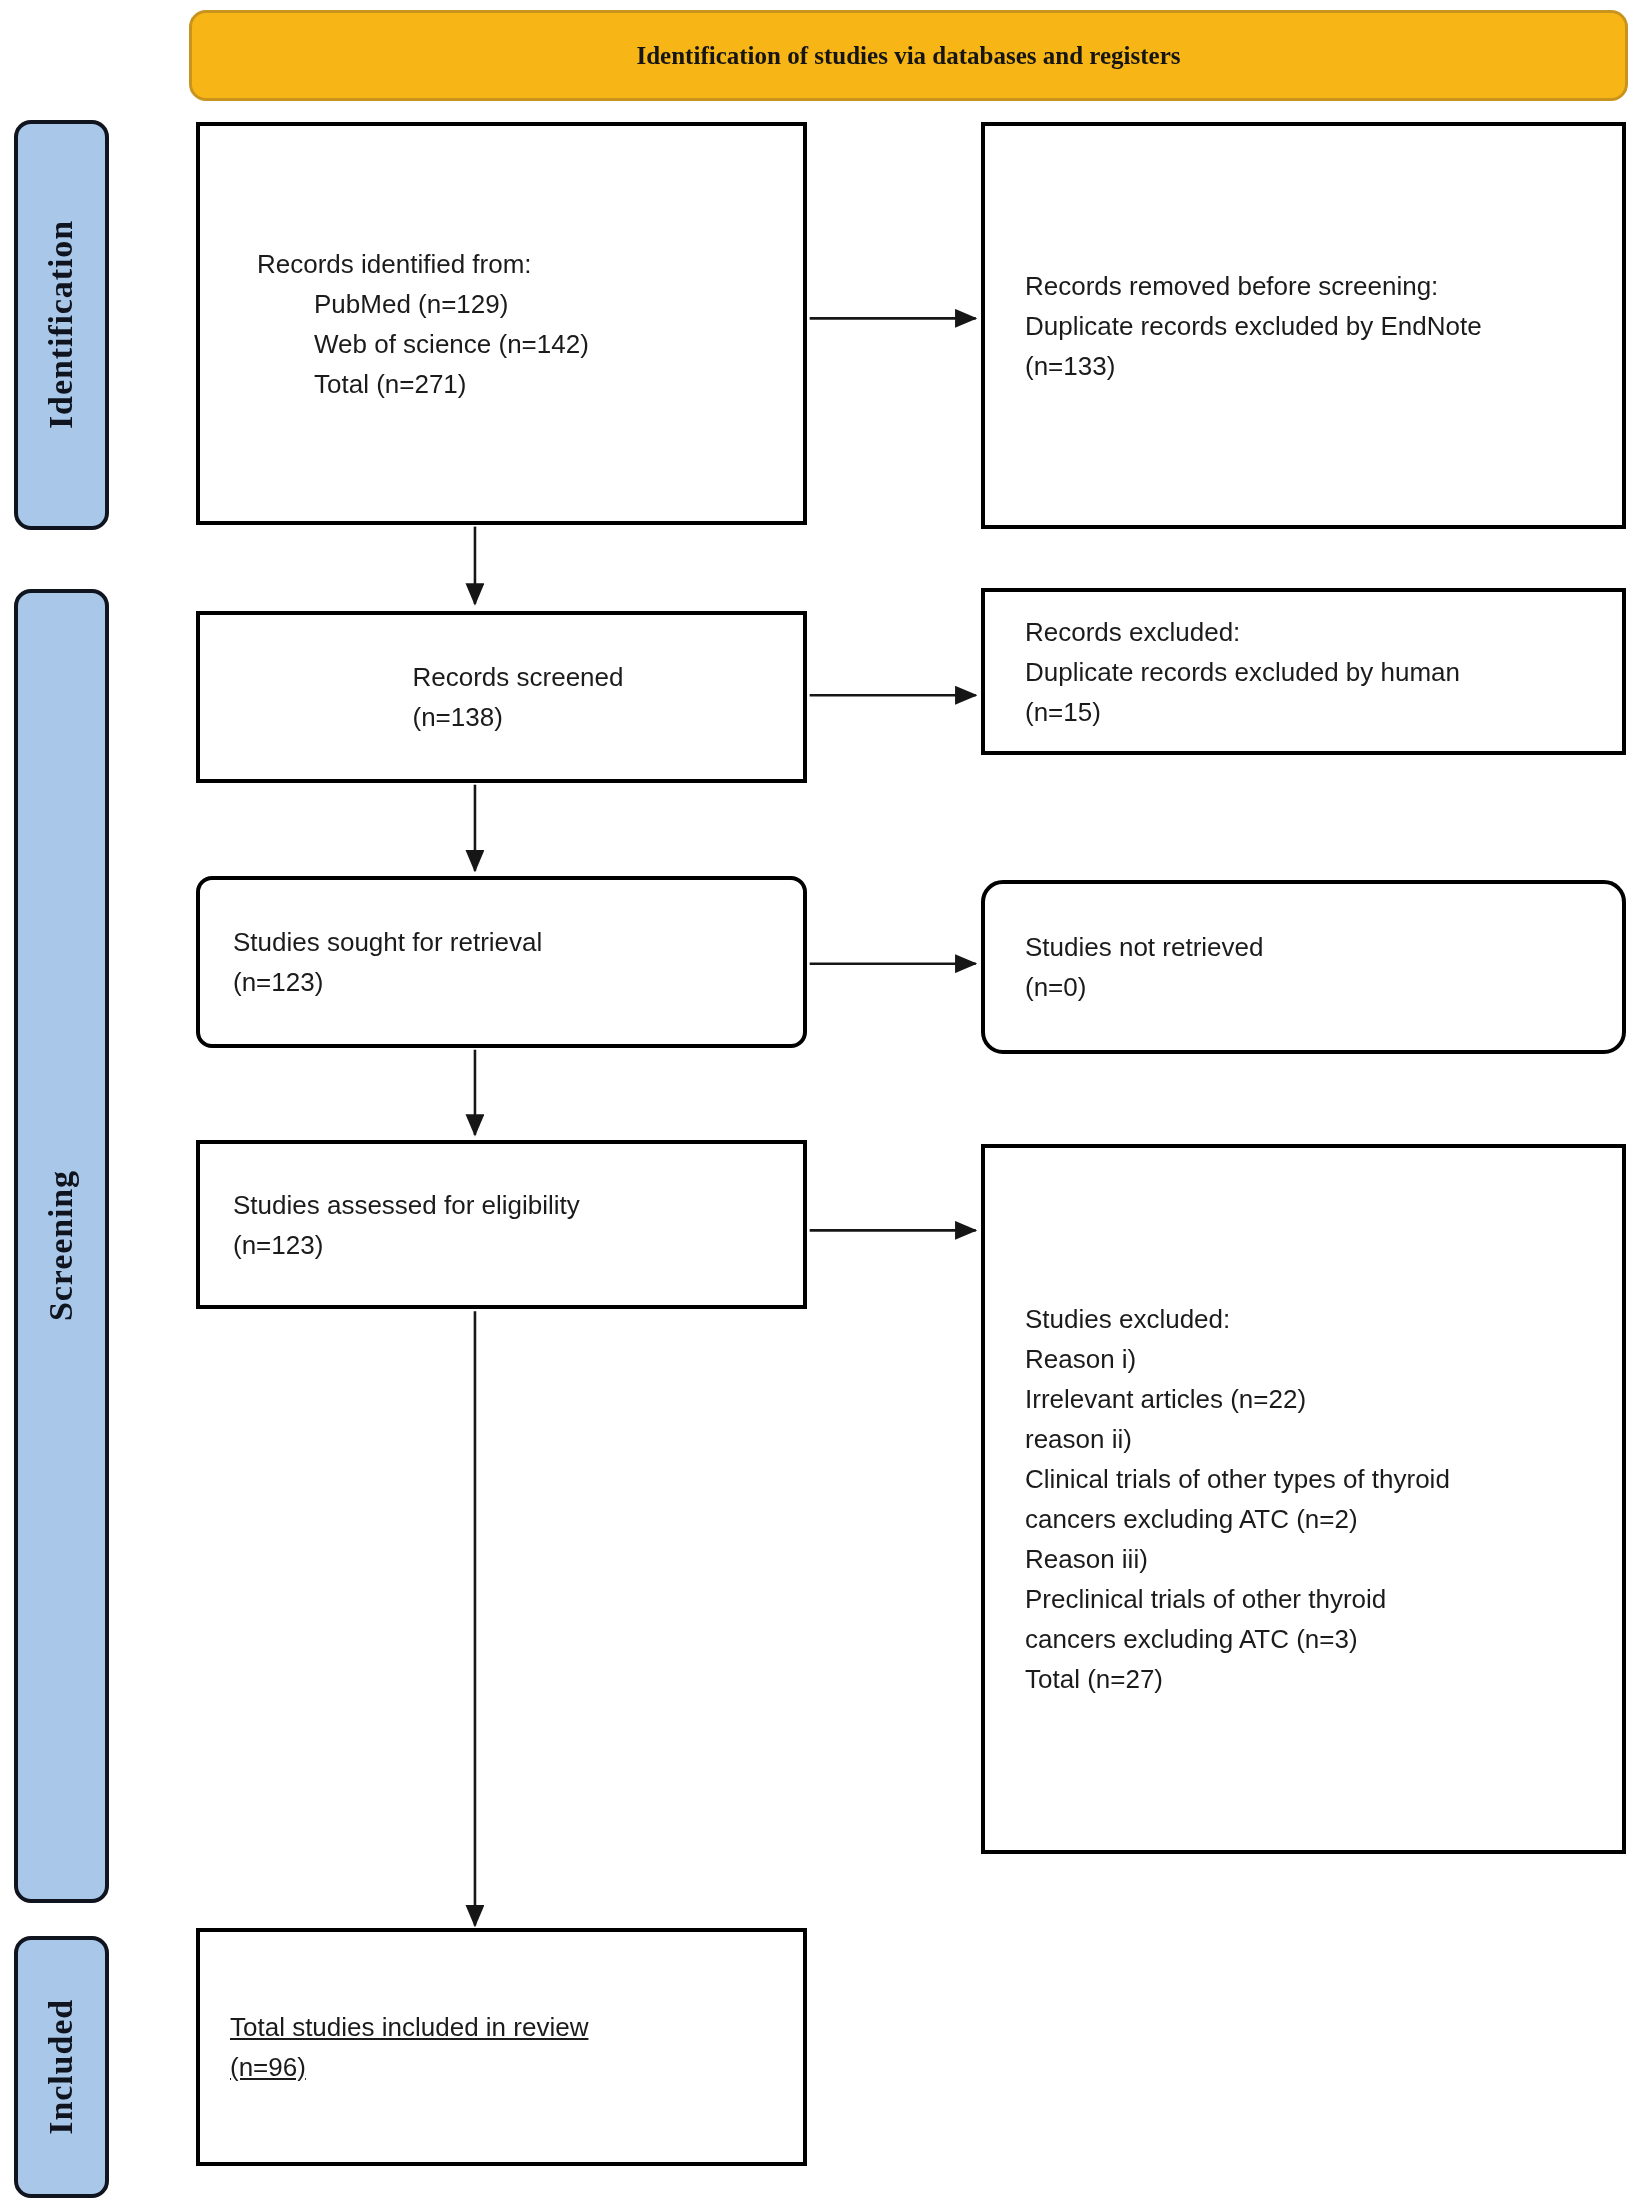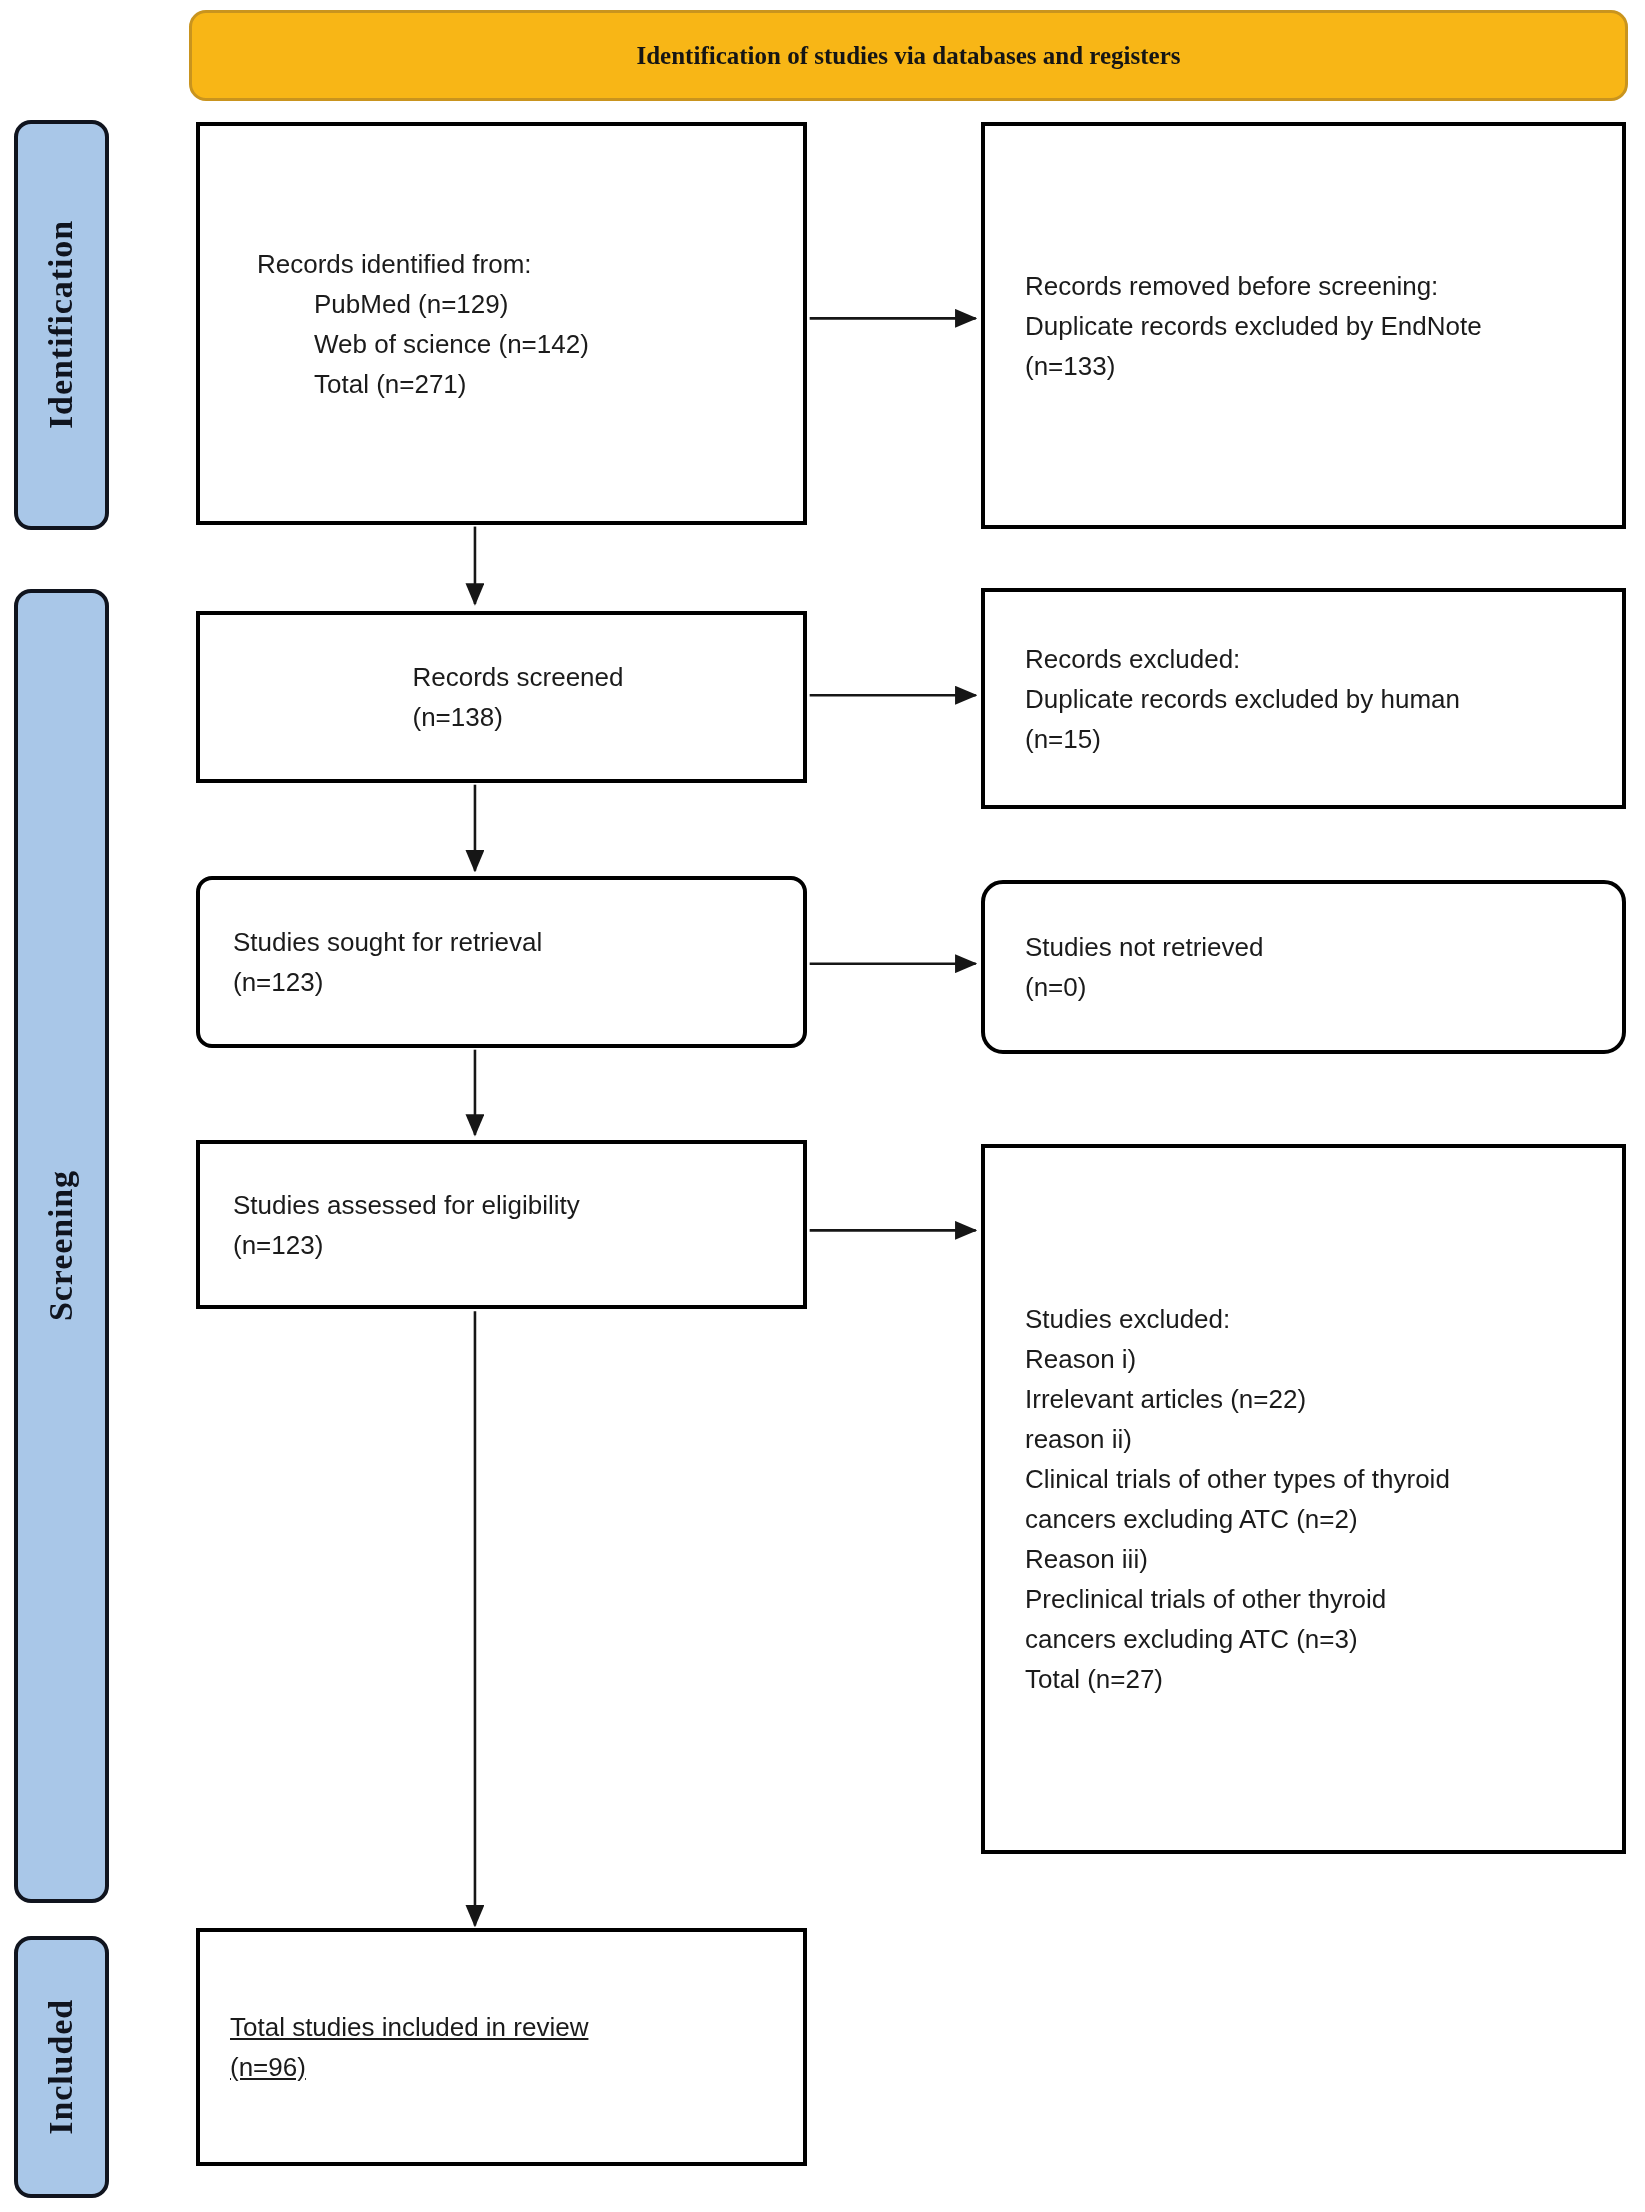--- a/index.html
+++ b/index.html
@@ -64,21 +64,21 @@
   .txt{white-space:pre-line;}
   .col-left{left:196px;width:611px;}
   .col-right{left:981px;width:645px;}
   .b-records-identified{top:122px;height:403px;padding-left:57px;}
   .b-records-identified .indent{margin-left:57px;}
   .b-records-screened{top:611px;height:172px;padding-left:33px;justify-content:center;}
   .b-studies-sought{top:876px;height:172px;padding-left:33px;border-radius:16px;}
   .b-studies-assessed{top:1140px;height:169px;padding-left:33px;}
   .b-total-included{top:1928px;height:238px;padding-left:30px;text-decoration:underline;}
   .r-records-removed{top:122px;height:407px;padding-left:40px;padding-right:17px;}
-  .r-records-excluded{top:588px;height:221px;padding-left:40px;padding-right:17px;}
+  .r-records-excluded{top:588px;height:167px;padding-left:40px;padding-right:17px;}
   .r-studies-not-retrieved{top:880px;height:174px;padding-left:40px;padding-right:17px;border-radius:22px;}
   .r-studies-excluded{top:1144px;height:710px;padding-left:40px;padding-right:17px;}
   
   .arrows{position:absolute;left:0;top:0;width:1646px;height:2213px;pointer-events:none;}
   .arrows line{stroke:var(--arrow);stroke-width:3;}
 </style>
 </head>
 <body>
 
 <div class="canvas">

